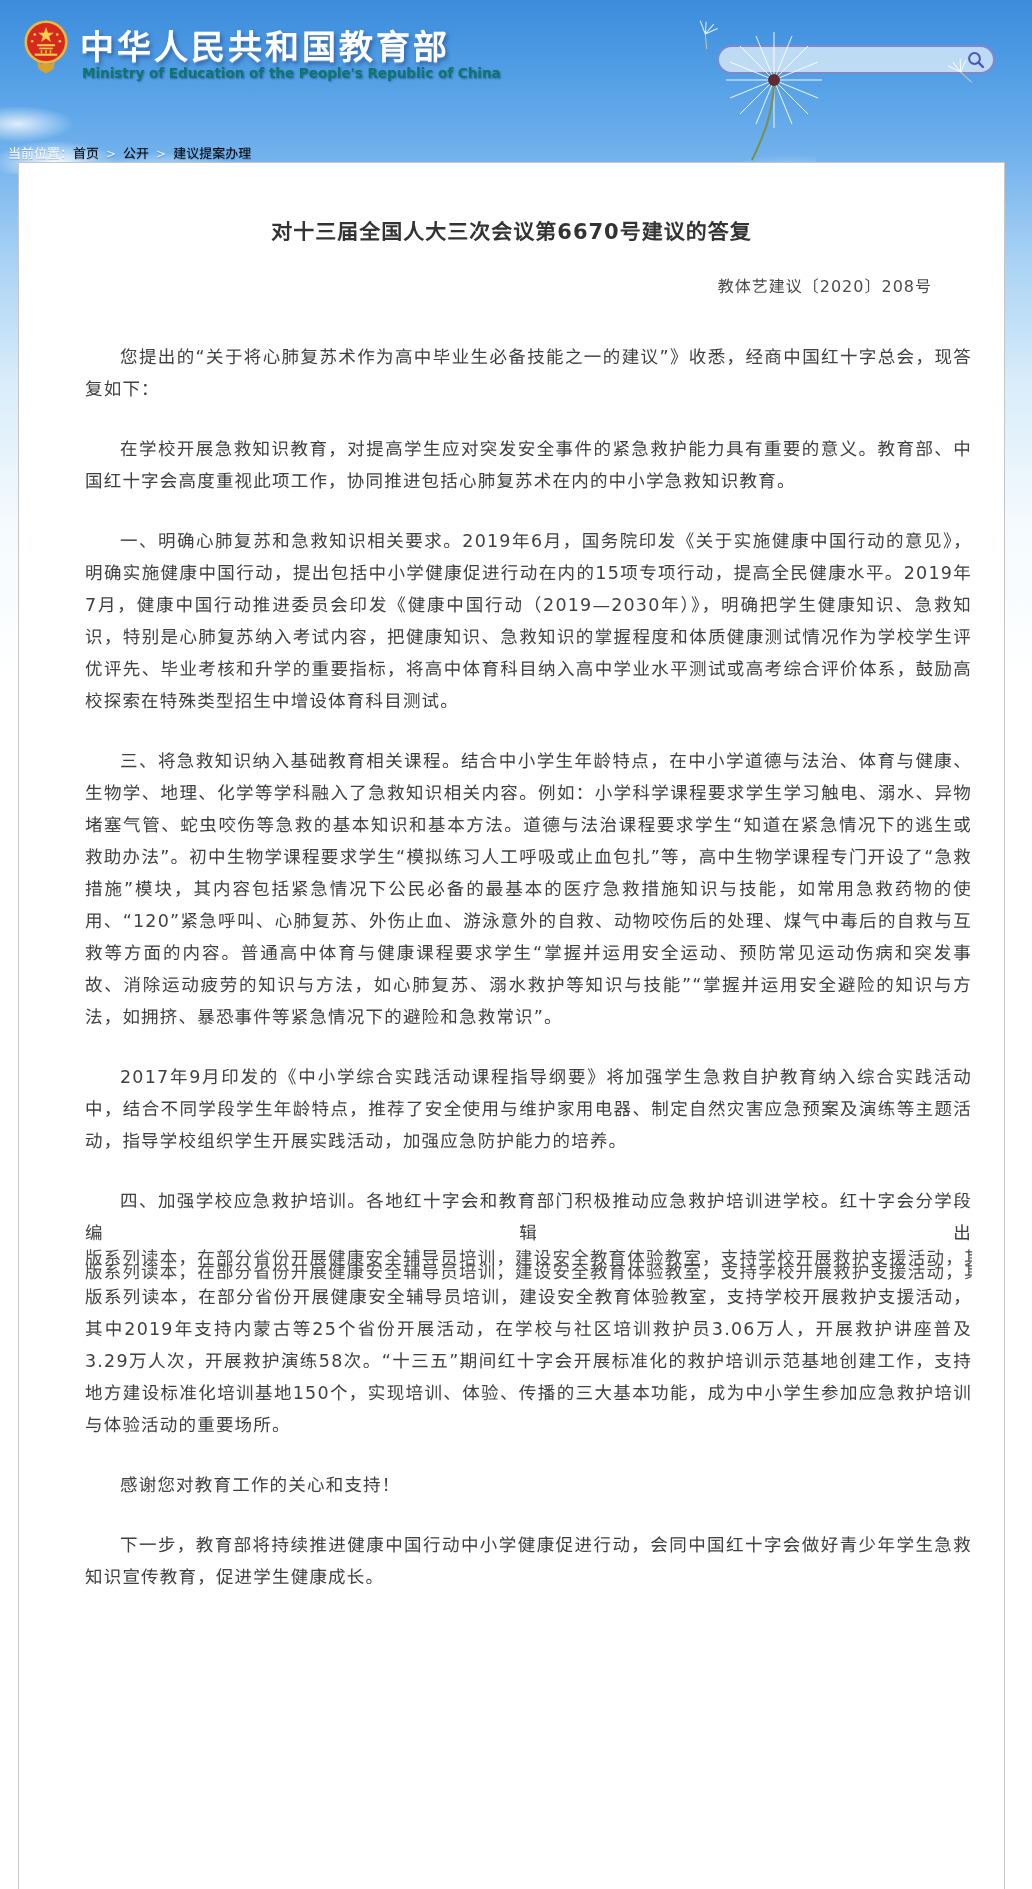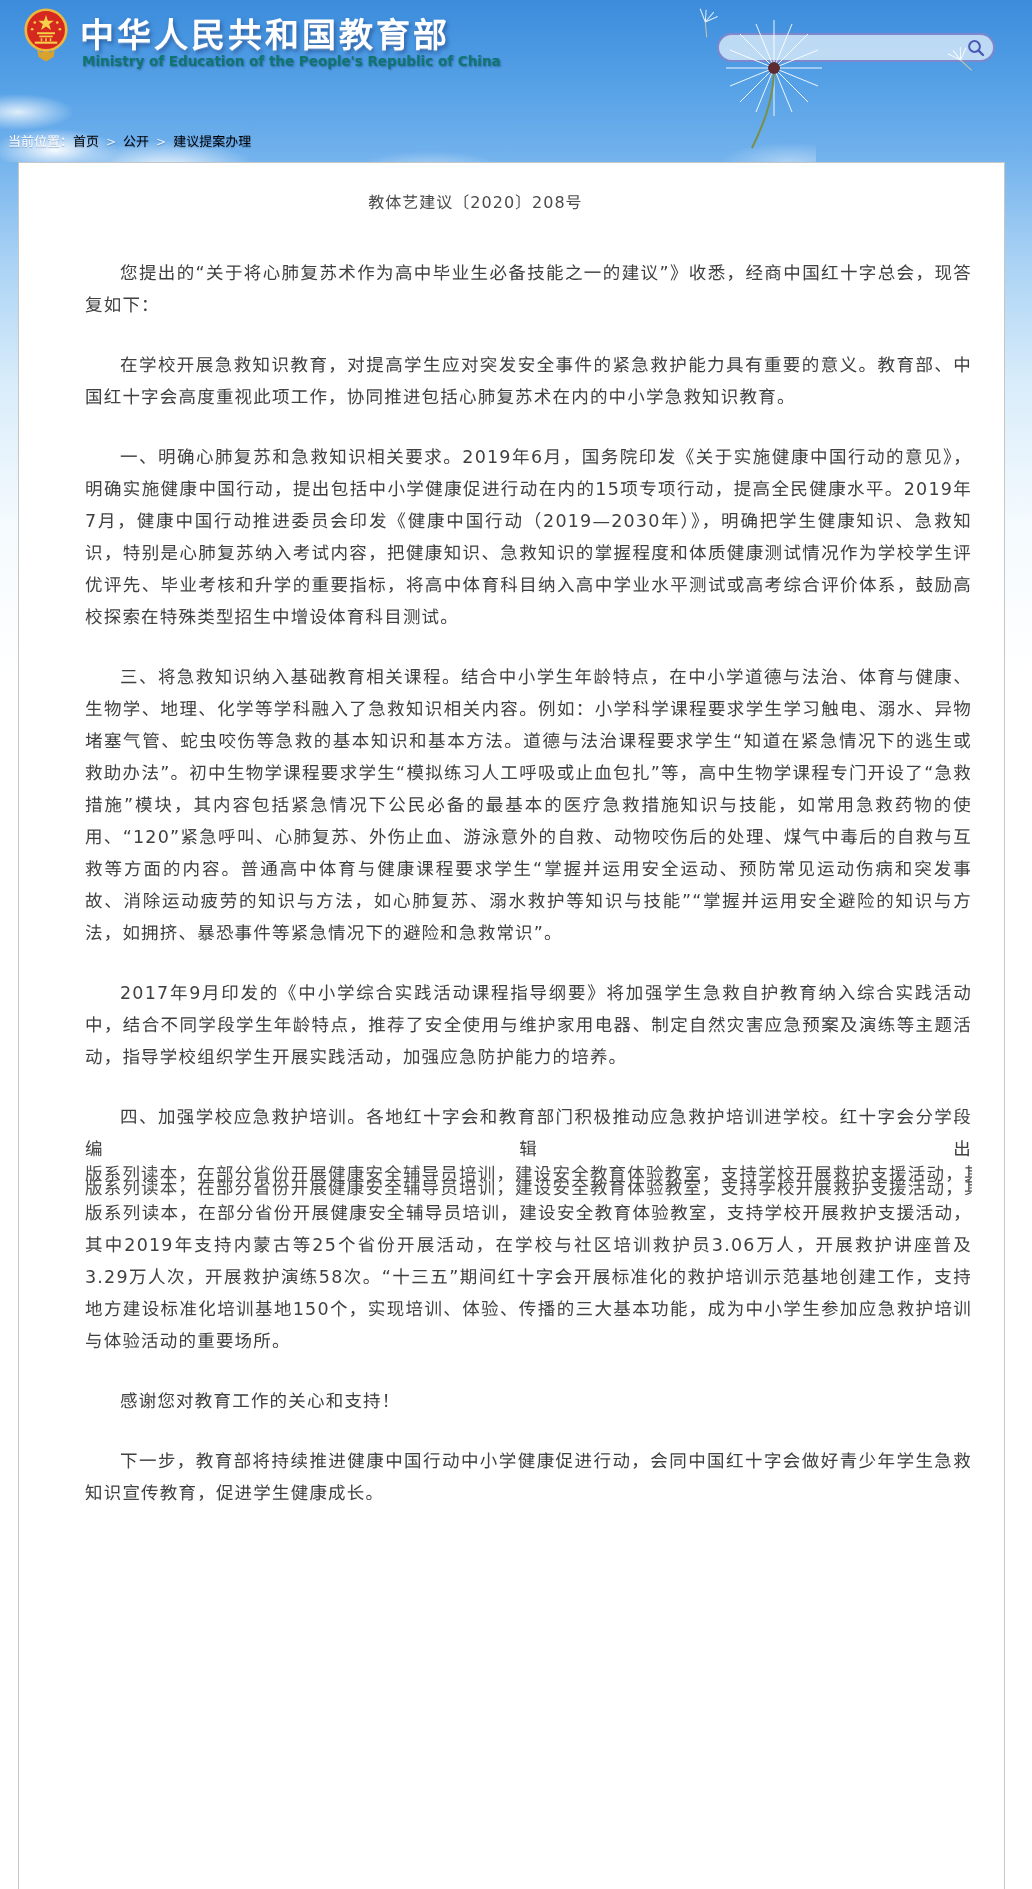--- a/index.html
+++ b/index.html
@@ -4,21 +4,21 @@
 <style>
   * { box-sizing: border-box; }
   html,body { margin:0; padding:0; }
   body {
     width:1032px; height:1889px; position:relative; overflow:hidden;
     font-family:"DejaVu Sans", sans-serif;
     background: linear-gradient(180deg,#3c8cdc 0px,#54a0e6 80px,#6fb0ec 150px,
                 #a9d2f4 260px,#d8ecfa 380px,#f4fafe 520px,#ffffff 680px);
   }
   
-  .site-header { position:absolute; left:0; top:0; width:816px; height:162px; }
+  .site-header { position:absolute; left:0; top:12px; width:816px; height:162px; }
   .site-header .clouds {
     position:absolute; inset:0; pointer-events:none;
     background:
       radial-gradient(90px 30px at 55px 150px, rgba(255,255,255,.95), rgba(255,255,255,0) 70%),
       radial-gradient(130px 40px at 165px 168px, rgba(255,255,255,.85), rgba(255,255,255,0) 70%),
       radial-gradient(80px 26px at 18px 112px, rgba(255,255,255,.8), rgba(255,255,255,0) 70%),
       radial-gradient(110px 30px at 430px 172px, rgba(255,255,255,.5), rgba(255,255,255,0) 70%),
       radial-gradient(100px 28px at 790px 162px, rgba(255,255,255,.4), rgba(255,255,255,0) 70%);
   }
   .emblem { position:absolute; left:22px; top:5px; width:48px; height:62px; }
@@ -54,21 +54,21 @@
   
   .card {
     position:absolute; left:18px; top:162px; width:987px; min-height:1790px;
     background:#ffffff; border:1px solid #c6c6c6; padding-bottom:160px;
   }
   .article-title {
     margin:54px 40px 0; text-align:center; font-size:21px; line-height:30px;
     color:#333333; font-weight:bold; letter-spacing:1px;
   }
   .doc-number {
-    margin-top:26px; text-align:center; padding-right:72px;
+    margin-top:26px; text-align:right; padding-right:72px;
     font-size:16px; color:#4a4a4a; letter-spacing:1px;
   }
   .body-text {
     margin-top:44px; padding:0 32px 0 66px;
     font-size:17.5px; color:#404040; line-height:32px; letter-spacing:1.2px;
     text-align:justify;
   }
   .para { margin:28px 0; text-indent:2em; }
   .para:first-child { margin-top:0; }
   .glitch-line {
@@ -151,20 +151,21 @@
       <path d="M13 14 L19 28" stroke="rgba(230,210,150,0.9)"></path>
     </g>
   </svg>
 
   <nav class="breadcrumb">
     <span>当前位置：</span><span id="breadcrumb-items"><span></span><a>首页</a><span class="sep">&gt;</span><a>公开</a><span class="sep">&gt;</span><a>建议提案办理</a></span>
   </nav>
 </header>
 
 <main class="card">
+  <h1 class="article-title">对十三届全国人大三次会议第6670号建议的答复</h1>
   <div class="doc-number">教体艺建议〔2020〕208号</div>
 
   <div class="body-text">
     <div id="para-list">
         <p class="para">您提出的“关于将心肺复苏术作为高中毕业生必备技能之一的建议”》收悉，经商中国红十字总会，现答复如下：</p>
         <p class="para">在学校开展急救知识教育，对提高学生应对突发安全事件的紧急救护能力具有重要的意义。教育部、中国红十字会高度重视此项工作，协同推进包括心肺复苏术在内的中小学急救知识教育。</p>
         <p class="para">一、明确心肺复苏和急救知识相关要求。2019年6月，国务院印发《关于实施健康中国行动的意见》，明确实施健康中国行动，提出包括中小学健康促进行动在内的15项专项行动，提高全民健康水平。2019年7月，健康中国行动推进委员会印发《健康中国行动（2019—2030年）》，明确把学生健康知识、急救知识，特别是心肺复苏纳入考试内容，把健康知识、急救知识的掌握程度和体质健康测试情况作为学校学生评优评先、毕业考核和升学的重要指标，将高中体育科目纳入高中学业水平测试或高考综合评价体系，鼓励高校探索在特殊类型招生中增设体育科目测试。</p>
         <p class="para">三、将急救知识纳入基础教育相关课程。结合中小学生年龄特点，在中小学道德与法治、体育与健康、生物学、地理、化学等学科融入了急救知识相关内容。例如：小学科学课程要求学生学习触电、溺水、异物堵塞气管、蛇虫咬伤等急救的基本知识和基本方法。道德与法治课程要求学生“知道在紧急情况下的逃生或救助办法”。初中生物学课程要求学生“模拟练习人工呼吸或止血包扎”等，高中生物学课程专门开设了“急救措施”模块，其内容包括紧急情况下公民必备的最基本的医疗急救措施知识与技能，如常用急救药物的使用、“120”紧急呼叫、心肺复苏、外伤止血、游泳意外的自救、动物咬伤后的处理、煤气中毒后的自救与互救等方面的内容。普通高中体育与健康课程要求学生“掌握并运用安全运动、预防常见运动伤病和突发事故、消除运动疲劳的知识与方法，如心肺复苏、溺水救护等知识与技能”“掌握并运用安全避险的知识与方法，如拥挤、暴恐事件等紧急情况下的避险和急救常识”。</p>
         <p class="para">2017年9月印发的《中小学综合实践活动课程指导纲要》将加强学生急救自护教育纳入综合实践活动中，结合不同学段学生年龄特点，推荐了安全使用与维护家用电器、制定自然灾害应急预案及演练等主题活动，指导学校组织学生开展实践活动，加强应急防护能力的培养。</p>
       </div>

